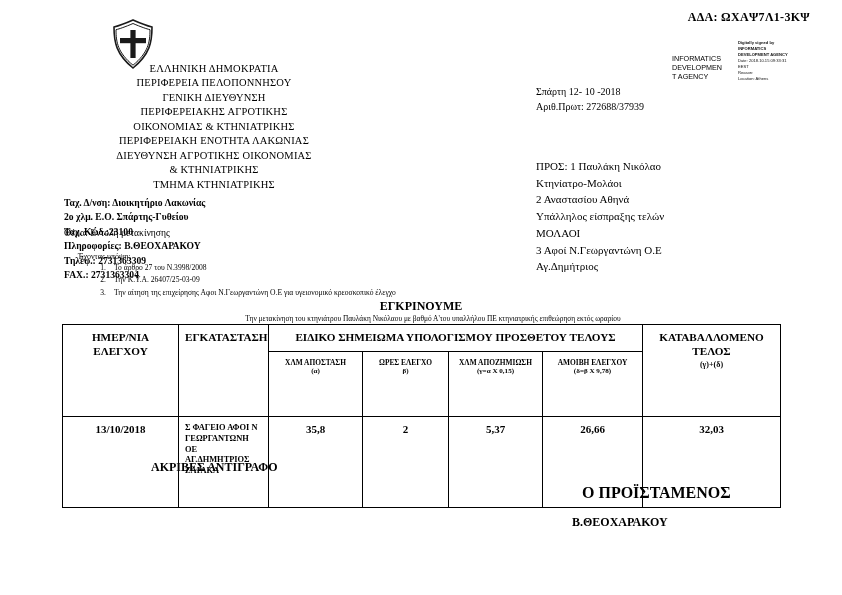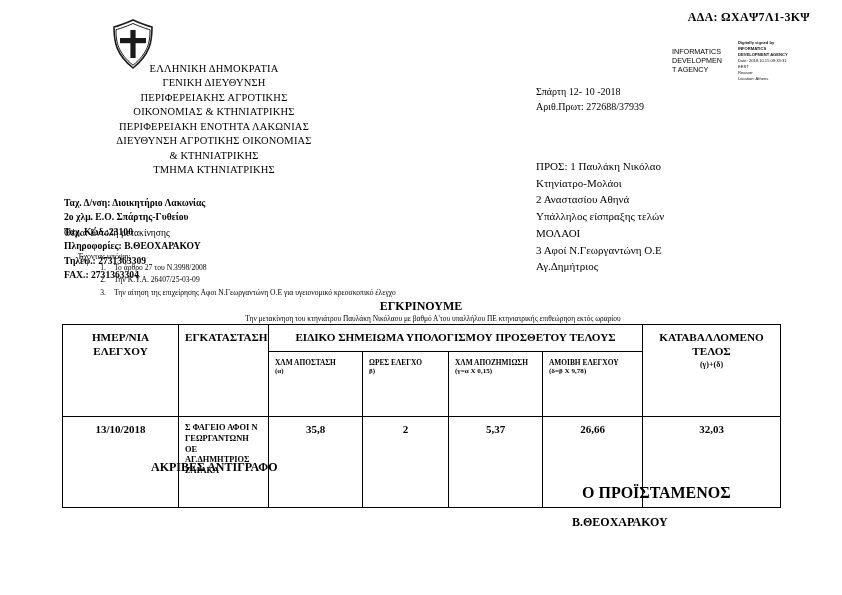--- a/index.html
+++ b/index.html
@@ -38,21 +38,21 @@
   }
   .emblem svg { display: block; }
 
   .idika {
     position: absolute;
     right: 26px;
     top: 40px;
     width: 140px;
     display: flex;
     gap: 4px;
-    align-items: center;
+    align-items: flex-end;
   }
   .idika-left {
     font-family: "Liberation Sans", sans-serif;
     font-size: 7.2px;
     line-height: 1.25;
     color: #000;
     width: 62px;
   }
   .idika-right {
     font-family: "Liberation Sans", sans-serif;
@@ -169,20 +169,21 @@
   }
   .th-main {
     text-align: center;
     font-weight: bold;
     font-size: 11.2px;
     line-height: 1.22;
     padding: 4px 2px 3px 2px;
     vertical-align: top;
   }
   .th-sub {
+    text-align: center;
     font-weight: bold;
     font-size: 7.4px;
     line-height: 1.25;
     padding: 4px 3px 5px 3px;
     vertical-align: top;
     height: 52px;
   }
   .th-sub .formula {
     font-weight: bold;
     font-size: 7.1px;
@@ -259,20 +260,21 @@
       <div class="b">DEVELOPMENT AGENCY</div>
       <div>Date: 2018.10.15 09:33:31</div>
       <div>EEST</div>
       <div>Reason:</div>
       <div>Location: Athens</div>
     </div>
   </div>
 
   <div class="header-left">
     <div class="ctr"><span>ΕΛΛΗΝΙΚΗ ΔΗΜΟΚΡΑΤΙΑ</span></div>
+    <div class="ctr"><span>ΠΕΡΙΦΕΡΕΙΑ ΠΕΛΟΠΟΝΝΗΣΟΥ</span></div>
     <div class="ctr"><span>ΓΕΝΙΚΗ   ΔΙΕΥΘΥΝΣΗ</span></div>
     <div class="ctr"><span>ΠΕΡΙΦΕΡΕΙΑΚΗΣ ΑΓΡΟΤΙΚΗΣ</span></div>
     <div class="ctr"><span>ΟΙΚΟΝΟΜΙΑΣ  &amp;  ΚΤΗΝΙΑΤΡΙΚΗΣ</span></div>
     <div class="ctr"><span>ΠΕΡΙΦΕΡΕΙΑΚΗ  ΕΝΟΤΗΤΑ   ΛΑΚΩΝΙΑΣ</span></div>
     <div class="ctr"><span>ΔΙΕΥΘΥΝΣΗ  ΑΓΡΟΤΙΚΗΣ  ΟΙΚΟΝΟΜΙΑΣ</span></div>
     <div class="ctr"><span>&amp;  ΚΤΗΝΙΑΤΡΙΚΗΣ</span></div>
     <div class="ctr"><span>ΤΜΗΜΑ  ΚΤΗΝΙΑΤΡΙΚΗΣ</span></div>
   </div>
 
   <div class="addr-block">

